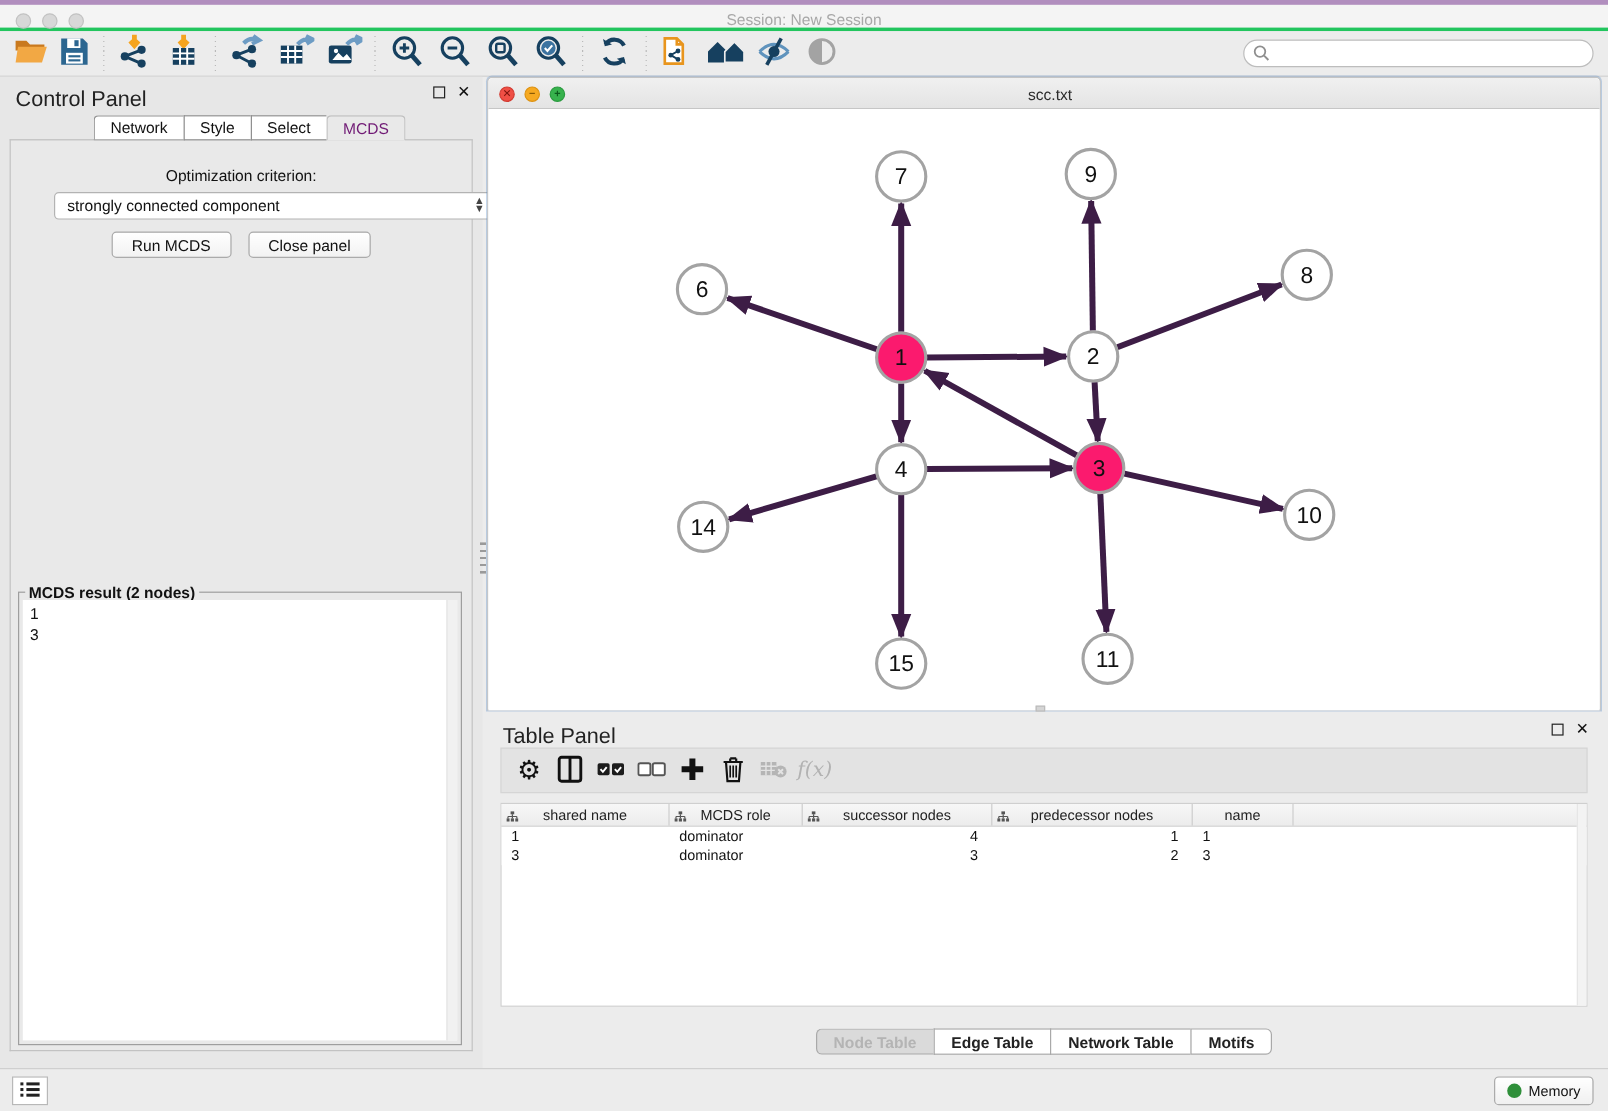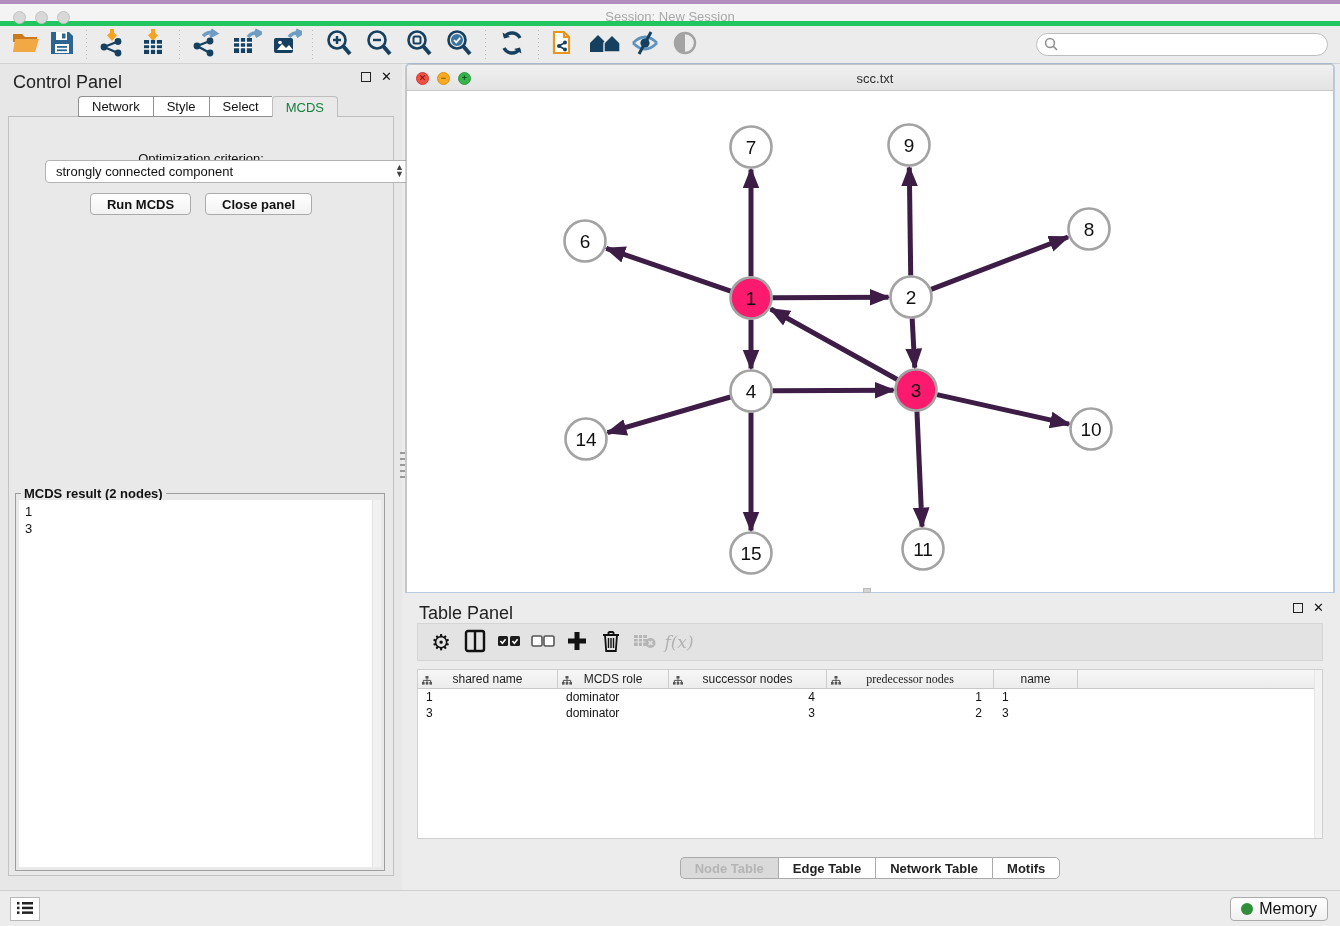--- a/index.html
+++ b/index.html
@@ -1,20 +1,20 @@
 <!DOCTYPE html>
 <html><head>
 <meta charset="utf-8">
 <style>
   * { margin:0; padding:0; box-sizing:border-box; }
   html,body { width:1340px; height:926px; }
   body { font-family:"Liberation Sans","DejaVu Sans",sans-serif; font-size:13px; background:#ececec; color:#222; overflow:hidden; position:relative; }
 
   
-  .titlebar { position:absolute; left:0; top:0; width:1340px; height:26px; background:#f4f4f4; border-top:4px solid #b18ebe; border-bottom:5px solid #22c55e;padding-left:21px; }
+  .titlebar { position:absolute; left:0; top:0; width:1340px; height:26px; background:#f4f4f4; border-top:4px solid #b18ebe; border-bottom:3px solid #22c55e;padding-left:21px; }
   .traffic { position:absolute; top:7px; left:13px; display:flex; gap:9px; }
   .tl-dot { width:13px; height:13px; border-radius:50%; background:#d8d8d8; border:1px solid #c2c2c2; display:inline-flex; align-items:center; justify-content:center; font-size:9px; line-height:1; color:#7a4b12; }
   .win-title { position:absolute; left:0; right:0; top:5px; text-align:center; color:#a8a8a8; font-size:13px; }
 
   
   .toolbar { position:absolute; left:0; top:26px; width:1340px; height:38px; background:#ececec; border-bottom:1px solid #d2d2d2; display:flex; align-items:center; padding-left:8px; }
   .tb-btn { width:36px; height:32px; display:flex; align-items:center; justify-content:center; flex:0 0 auto; }
   .tb-btn.narrow { width:40px; }
   .tb-sep { width:1px; height:30px; margin:0 6px; flex:0 0 auto; background-image:repeating-linear-gradient(to bottom,#b9b9b9 0 1px,transparent 1px 4px); }
   .search-wrap { position:absolute; right:12px; top:7px; width:292px; height:23px; }
@@ -25,27 +25,27 @@
   .cp { position:absolute; left:0; top:64px; width:402px; height:826px; background:#e7e7e7; }
   .panel-head { height:30px; position:relative; }
   .panel-head .ph-title { position:absolute; left:13px; top:8px; color:#222; font-size:18px; }
   .ph-icons { position:absolute; right:10px; top:8px; display:flex; gap:10px; align-items:center; }
   .ph-float { width:10px; height:10px; border:1.5px solid #222; display:inline-block; }
   .ph-close { font-weight:bold; font-size:13px; color:#111; line-height:10px; }
   .cp-tabs { position:absolute; left:78px; top:32px; display:flex; z-index:2; }
   .tab { height:21px; padding:0 13px; background:#fff; border:1px solid #909090; border-right:none; display:flex; align-items:center; font-size:13px; color:#111; }
   .tab:first-child { border-top-left-radius:4px; }
   .tab:last-child { border-right:1px solid #909090; border-top-right-radius:4px; }
-  .tab.sel { background:#e9e9e9; color:#15803d; border-bottom-color:#e9e9e9; border-radius:4px 4px 0 0; border:1px solid #bdbdbd; border-bottom:none; }
+  .tab.sel { background:#e9e9e9; color:#701a75; border-bottom-color:#e9e9e9; border-radius:4px 4px 0 0; border:1px solid #bdbdbd; border-bottom:none; }
   .cp-content { position:absolute; left:8px; top:52px; width:386px; height:760px; background:#e9e9e9; border:1px solid #c2c2c2; border-top-color:#bdbdbd; }
-  .opt-label { text-align:center; margin-top:34px; font-size:13px; color:#111; }
+  .opt-label { text-align:center; margin-top:22px; font-size:13px; color:#111; }
   .select { position:absolute; left:36px; top:43px; width:367px; height:23px; background:#fff; border:1px solid #b3b3b3; border-radius:4px; display:flex; align-items:center; padding-left:10px; font-size:13px; color:#111; }
   .select .arrows { position:absolute; right:7px; top:3px; display:flex; flex-direction:column; line-height:7px; font-size:9px; color:#444; }
   .btn-row { position:absolute; left:0; top:76px; width:100%; display:flex; justify-content:center; gap:14px; }
-  .push-btn { height:22px; padding:0 16px; background:linear-gradient(#ffffff,#f2f2f2); border:1px solid #ababab; border-radius:4px; font-size:13px; color:#111; display:flex; align-items:center;font-weight:bold; }
+  .push-btn { height:22px; padding:0 16px; background:linear-gradient(#ffffff,#f2f2f2); border:1px solid #ababab; border-radius:4px; font-size:13px; color:#111; display:flex; align-items:center; }
   .fieldset { position:absolute; left:6px; top:376px; width:370px; height:378px; border:1px solid #9e9e9e; }
   .fieldset .legend { position:absolute; left:5px; top:-8px; background:#e9e9e9; padding:0 3px; font-size:13px; color:#111;font-weight:bold; }
   .result-area { position:absolute; left:3px; top:6px; right:3px; bottom:3px; background:#fff; }
   .result-text { padding:3px 6px; font-size:13px; color:#111; white-space:pre-line; line-height:17px; }
   .result-scroll { position:absolute; right:0; top:0; bottom:0; width:9px; background:#f1f1f1; border-left:1px solid #e3e3e3; }
 
   
   .vsplit-handle { position:absolute; left:400px; top:452px; width:5px; height:26px; background-image:repeating-linear-gradient(to bottom,#9a9a9a 0 2px,transparent 2px 6px); }
 
   
@@ -76,21 +76,21 @@
   .td.right { text-align:right; padding-right:12px; }
   .tp-tabs { position:absolute; left:0; right:0; top:262px; display:flex; justify-content:center; }
   .btab { height:22px; padding:0 14px; background:#fff; border:1px solid #a9a9a9; border-right:none; display:flex; align-items:center; font-size:13px; font-weight:bold; color:#222; }
   .btab:first-child { border-radius:5px 0 0 5px; }
   .btab:last-child { border-right:1px solid #a9a9a9; border-radius:0 5px 5px 0; }
   .btab.sel { background:#dadada; color:#b4b4b4; }
 
   
   .statusbar { position:absolute; left:0; top:890px; width:1340px; height:36px; background:#ececec; border-top:1px solid #cfcfcf; }
   .sb-left { position:absolute; left:10px; top:6px; width:30px; height:24px; background:#fff; border:1px solid #b8b8b8; display:flex; align-items:center; justify-content:center; }
-  .sb-mem { position:absolute; right:12px; top:6px; height:24px; padding:0 10px; background:linear-gradient(#ffffff,#f0f0f0); border:1px solid #ababab; border-radius:4px; display:flex; align-items:center; gap:6px; font-size:16px; color:#111; }
+  .sb-mem { position:absolute; right:12px; top:6px; height:24px; padding:0 10px; background:linear-gradient(#ffffff,#f0f0f0); border:1px solid #ababab; border-radius:4px; display:flex; align-items:center; gap:6px; font-size:12px; color:#111; }
   .mem-dot { width:12px; height:12px; border-radius:50%; background:#2f8f3a; }
 </style>
 </head>
 <body>
 
 <div class="titlebar">
   <div class="traffic">
     <span class="tl-dot"></span>
     <span class="tl-dot"></span>
     <span class="tl-dot"></span>
@@ -415,21 +415,21 @@
         <div class="th" style="width: 158px;">
           <span class="hier"><svg width="10" height="9" viewBox="0 0 10 9">
               <rect x="3.5" y="0" width="3" height="2.6" fill="#555"></rect>
               <path d="M5 2.6 v1.8 M1.3 4.4 h7.4 M1.3 4.4 v1.6 M5 4.4 v1.6 M8.7 4.4 v1.6" stroke="#555" stroke-width="1"></path>
               <rect x="0" y="6" width="2.6" height="2.6" fill="#555"></rect>
               <rect x="3.7" y="6" width="2.6" height="2.6" fill="#555"></rect>
               <rect x="7.4" y="6" width="2.6" height="2.6" fill="#555"></rect>
             </svg></span>
           <span>successor nodes</span>
         </div>
-        <div class="th" style="width: 167px; font-family: Liberation Serif, serif;">
+        <div class="th" style="width: 167px;">
           <span class="hier"><svg width="10" height="9" viewBox="0 0 10 9">
               <rect x="3.5" y="0" width="3" height="2.6" fill="#555"></rect>
               <path d="M5 2.6 v1.8 M1.3 4.4 h7.4 M1.3 4.4 v1.6 M5 4.4 v1.6 M8.7 4.4 v1.6" stroke="#555" stroke-width="1"></path>
               <rect x="0" y="6" width="2.6" height="2.6" fill="#555"></rect>
               <rect x="3.7" y="6" width="2.6" height="2.6" fill="#555"></rect>
               <rect x="7.4" y="6" width="2.6" height="2.6" fill="#555"></rect>
             </svg></span>
           <span>predecessor nodes</span>
         </div>
         <div class="th" style="width: 84px;">

